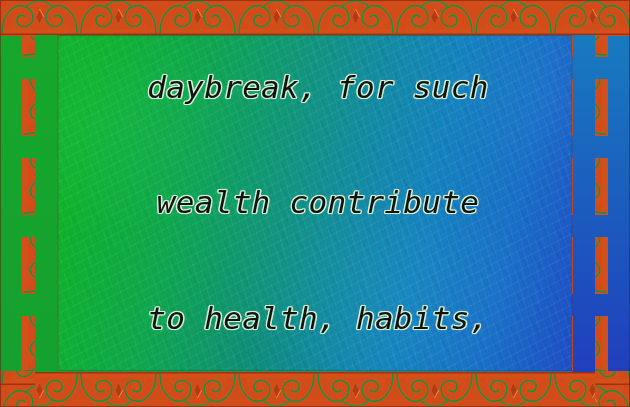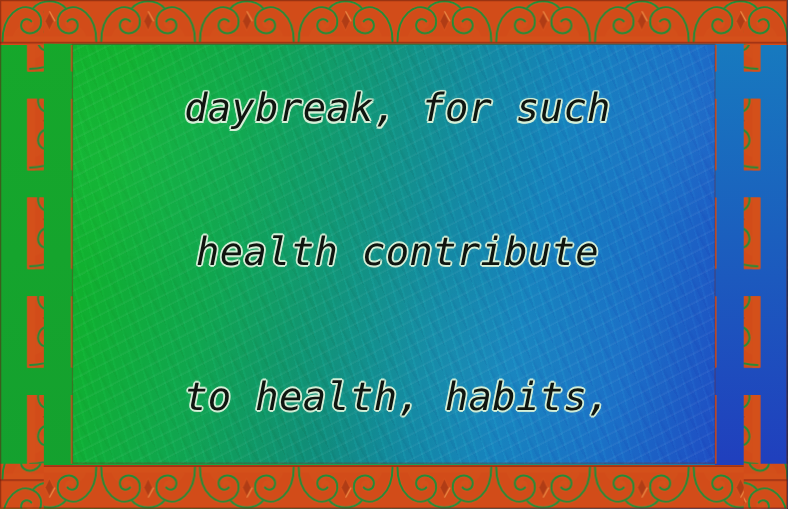--- a/index.html
+++ b/index.html
@@ -221,20 +221,20 @@
     <rect x="58" y="35.5" width="514" height="335" fill="none" stroke="#7d1d10" stroke-width="1" opacity=".35"></rect>
 
     <rect x="0.5" y="0.5" width="629" height="406" fill="none" stroke="#5f1a0c" stroke-width="1" opacity=".5"></rect>
   </svg>
 
   <div class="quote-wrap">
     <div class="quote">
       
       
       <span class="quote-line">daybreak, for such</span>
-      <span class="quote-line">health contribute</span>
+      <span class="quote-line">wealth contribute</span>
       <span class="quote-line">to health, habits,</span>
       
       
     </div>
   </div>
 
 </div>
 
 </body></html>

